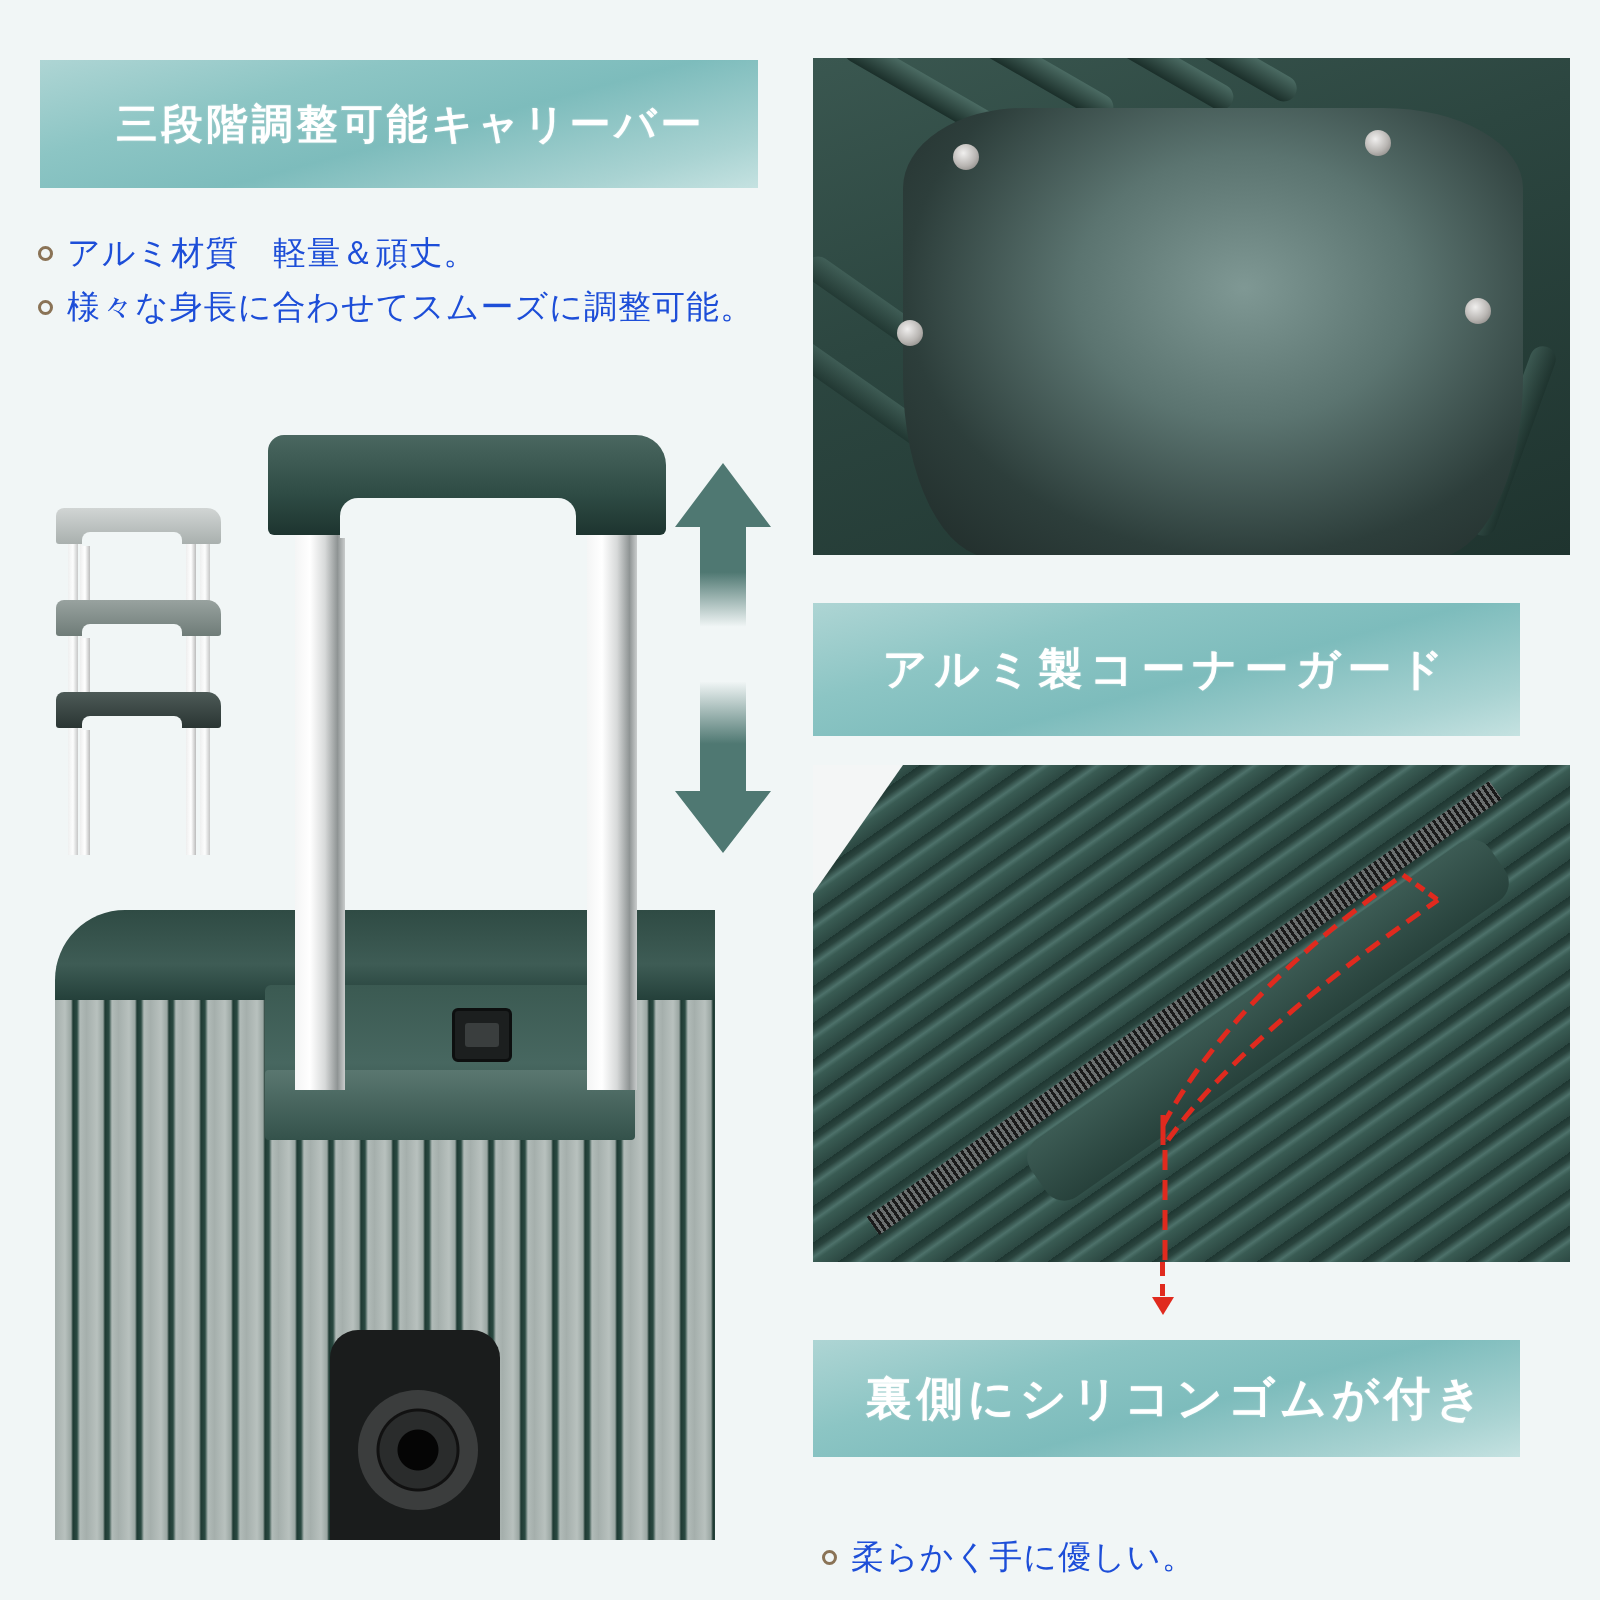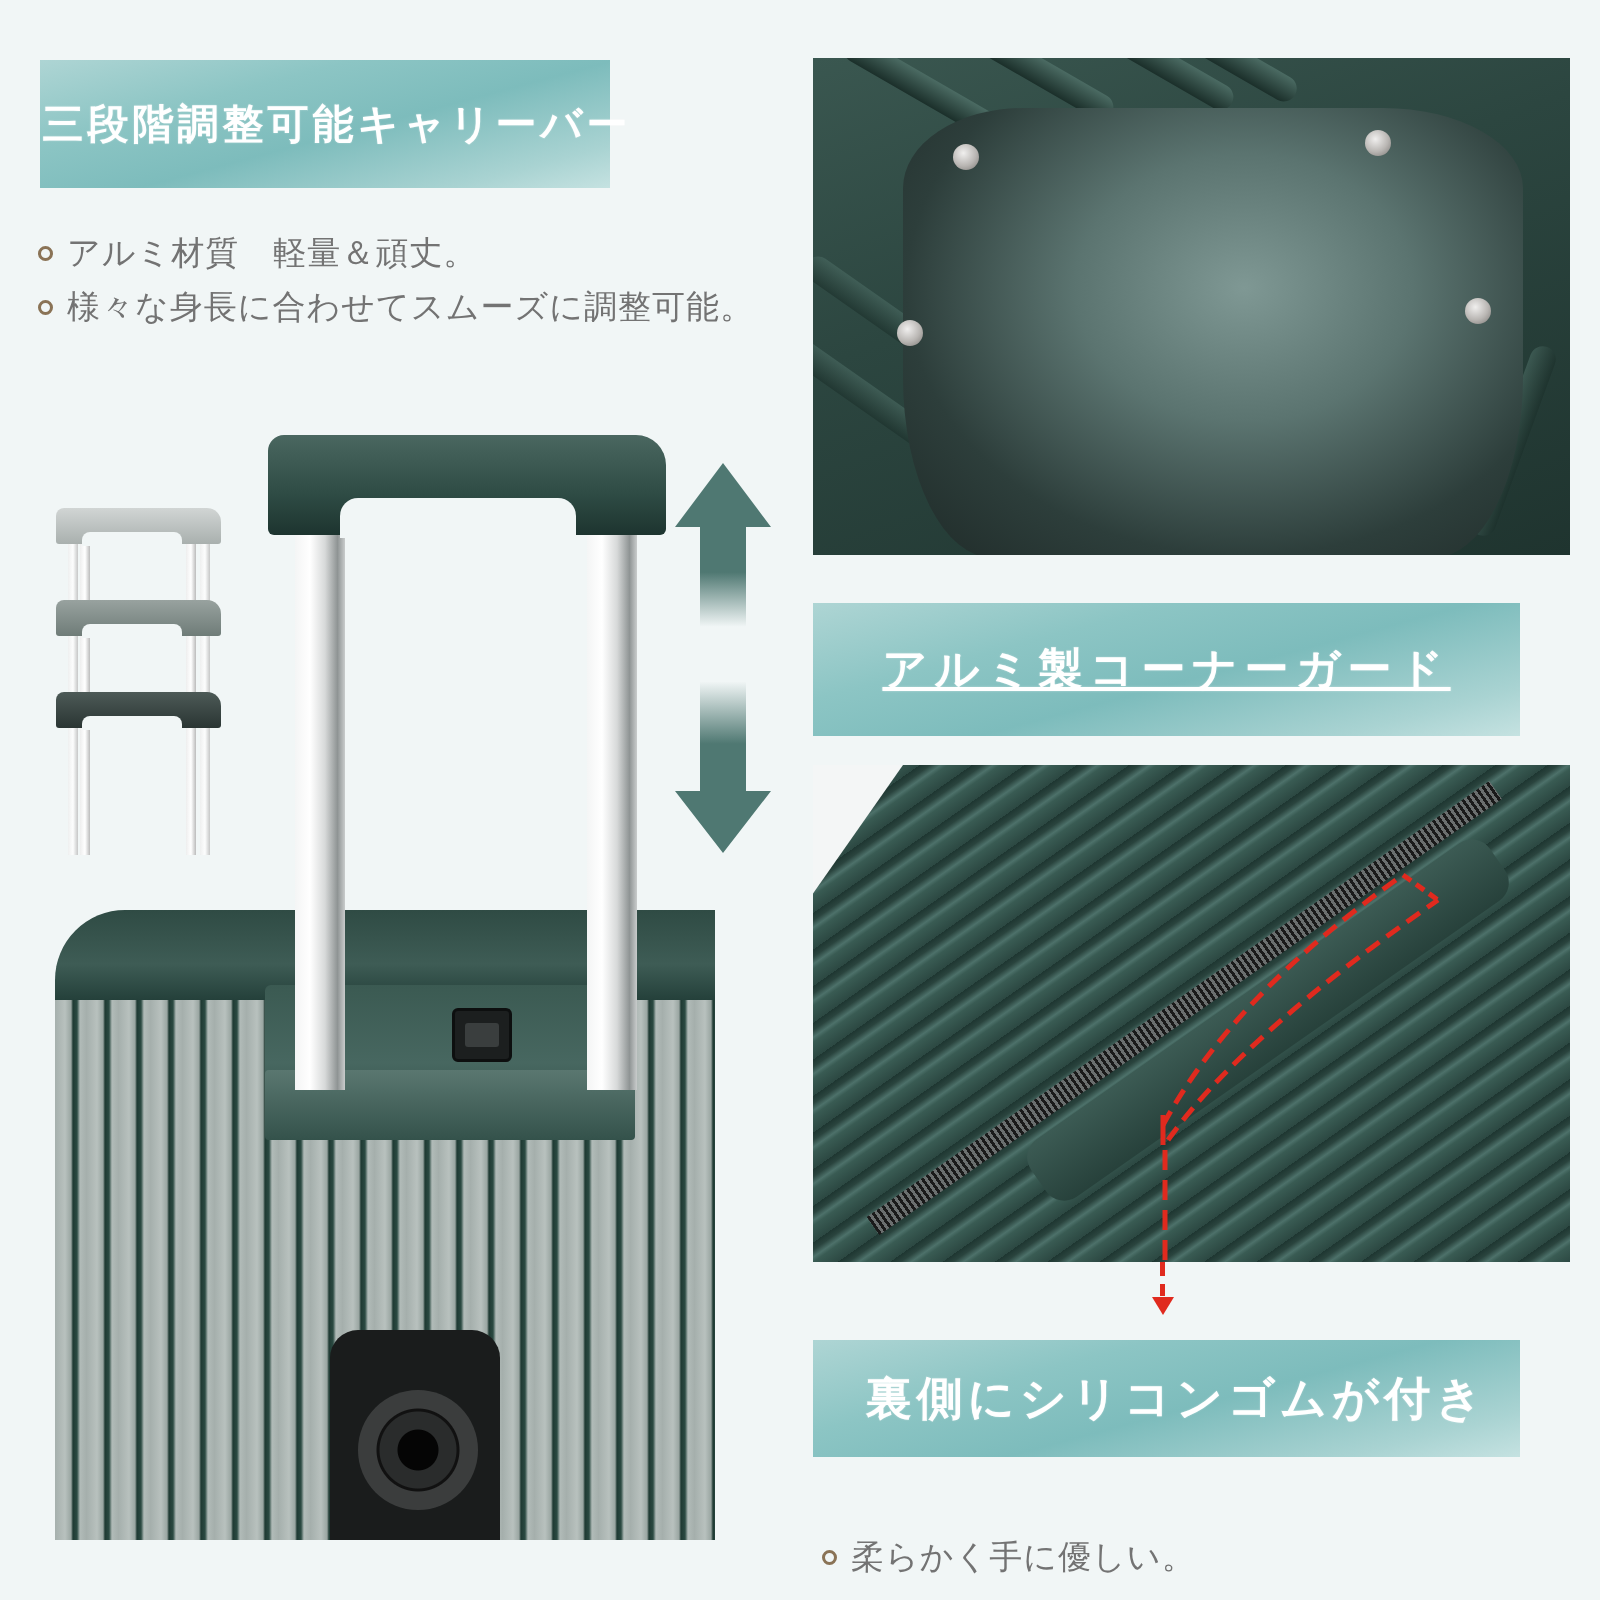--- a/index.html
+++ b/index.html
@@ -17,21 +17,21 @@
     color: #ffffff;
     letter-spacing: 3px;
     text-shadow: 0 0 2px rgba(255,255,255,0.4);
     white-space: nowrap;
   }
 
   .bullet-list { position: absolute; }
   .bullet {
     display: flex; align-items: flex-start;
     font-size: 33px; line-height: 54px; letter-spacing: 1px;
-    color: #737373;
+    color: #1d4ed8;
   }
   .bullet-dot {
     flex: 0 0 auto;
     width: 15px; height: 15px; border-radius: 50%;
     border: 3px solid #8a7356;
     margin: 20px 14px 0 0;
   }
   .bullet-text { display: block; }
 
   .photo { position: absolute; overflow: hidden; }
@@ -122,21 +122,21 @@
   .top-handle { position: absolute; left: 175px; top: 220px; width: 560px; height: 70px;
     background: linear-gradient(180deg, #3c5b54 0%, #27413b 100%); border-radius: 22px;
     transform: rotate(-35deg); transform-origin: center; }
 
   #silicone-arrow-tip { position: absolute; left: 1152px; top: 1297px; width: 0; height: 0;
     border-left: 11px solid transparent; border-right: 11px solid transparent; border-top: 18px solid #e02a1e; }
 </style>
 </head>
 <body>
 
-<div class="banner" style="left:40px; top:60px; width:570px; height:128px; justify-content:center;padding-left:24px;">
+<div class="banner" style="left:40px; top:60px; width:718px; height:128px; justify-content:center;padding-left:24px;">
   <span class="banner-text" style="font-size:41px; letter-spacing:4px;">三段階調整可能キャリーバー</span>
 </div>
 
 <div class="bullet-list" style="left:38px; top:226px; width:730px;">
   <div class="bullet">
     <span class="bullet-dot"></span>
     <span class="bullet-text">アルミ材質　軽量＆頑丈。</span>
   </div>
   <div class="bullet">
     <span class="bullet-dot"></span>
@@ -198,21 +198,21 @@
   <div class="groove" style="left:-60px; top:380px; width:380px; transform:rotate(35deg); opacity:.6;"></div>
   <div class="groove" style="left:600px; top:370px; width:200px; transform:rotate(-70deg); opacity:.6;"></div>
   <div class="guard"></div>
   <div class="rivet" style="left:140px; top:86px;"></div>
   <div class="rivet" style="left:552px; top:72px;"></div>
   <div class="rivet" style="left:84px; top:262px;"></div>
   <div class="rivet" style="left:652px; top:240px;"></div>
 </div>
 
 <div class="banner" style="left:813px; top:603px; width:707px; height:133px; justify-content:center;">
-  <span class="banner-text" style="font-size:44px; letter-spacing:7px;text-decoration:underline;">アルミ製コーナーガード</span>
+  <span class="banner-text" style="font-size:44px; letter-spacing:7px;">アルミ製コーナーガード</span>
 </div>
 
 <div class="photo" id="handle-photo">
   <div style="position:absolute; left:0; top:0; width:90px; height:130px; background:#f4f6f6; transform:skewX(-35deg); transform-origin:top left;"></div>
   <div class="zip" style="top:450px; left:60px;"></div>
   <div class="top-handle"></div>
   <svg style="position:absolute; left:0; top:0;" width="757" height="497">
     <path d="M350 360 Q420 230 590 110" stroke="#e02a1e" stroke-width="5" stroke-dasharray="16 9" fill="none"></path>
     <path d="M355 375 Q430 270 625 135" stroke="#e02a1e" stroke-width="5" stroke-dasharray="16 9" fill="none"></path>
     <path d="M590 110 L625 135" stroke="#e02a1e" stroke-width="5" stroke-dasharray="10 6" fill="none"></path>

